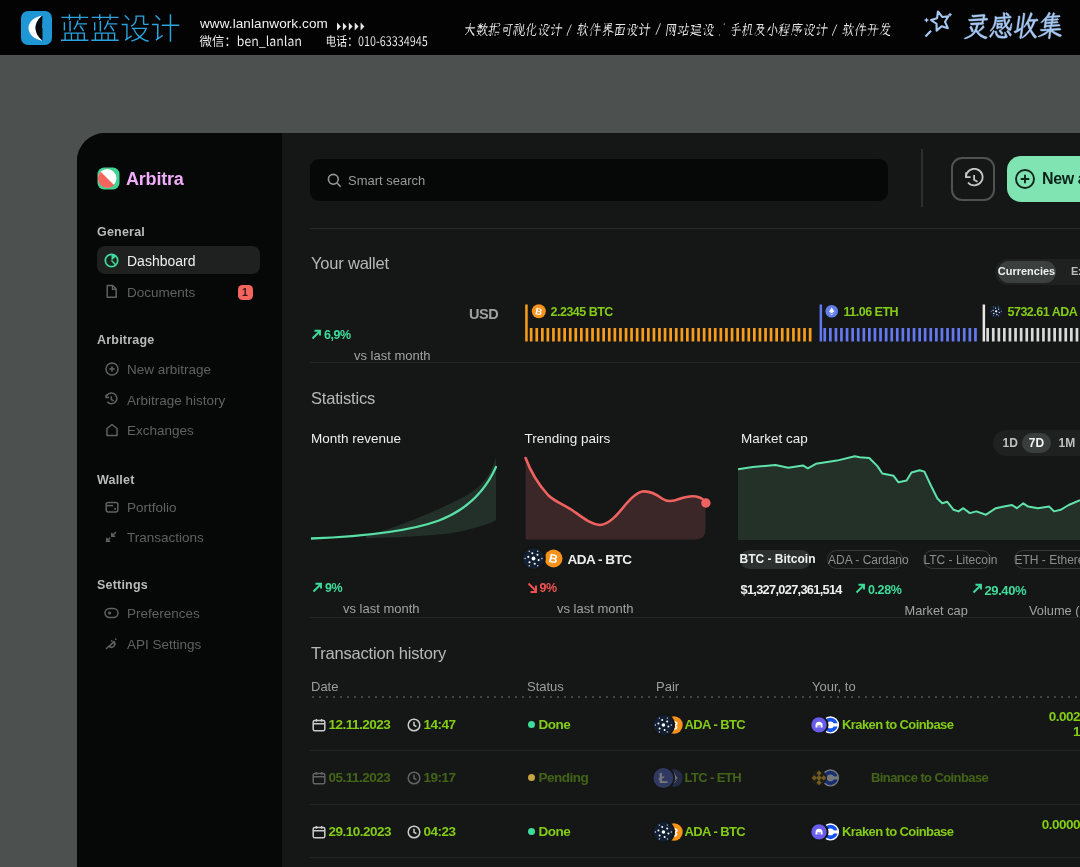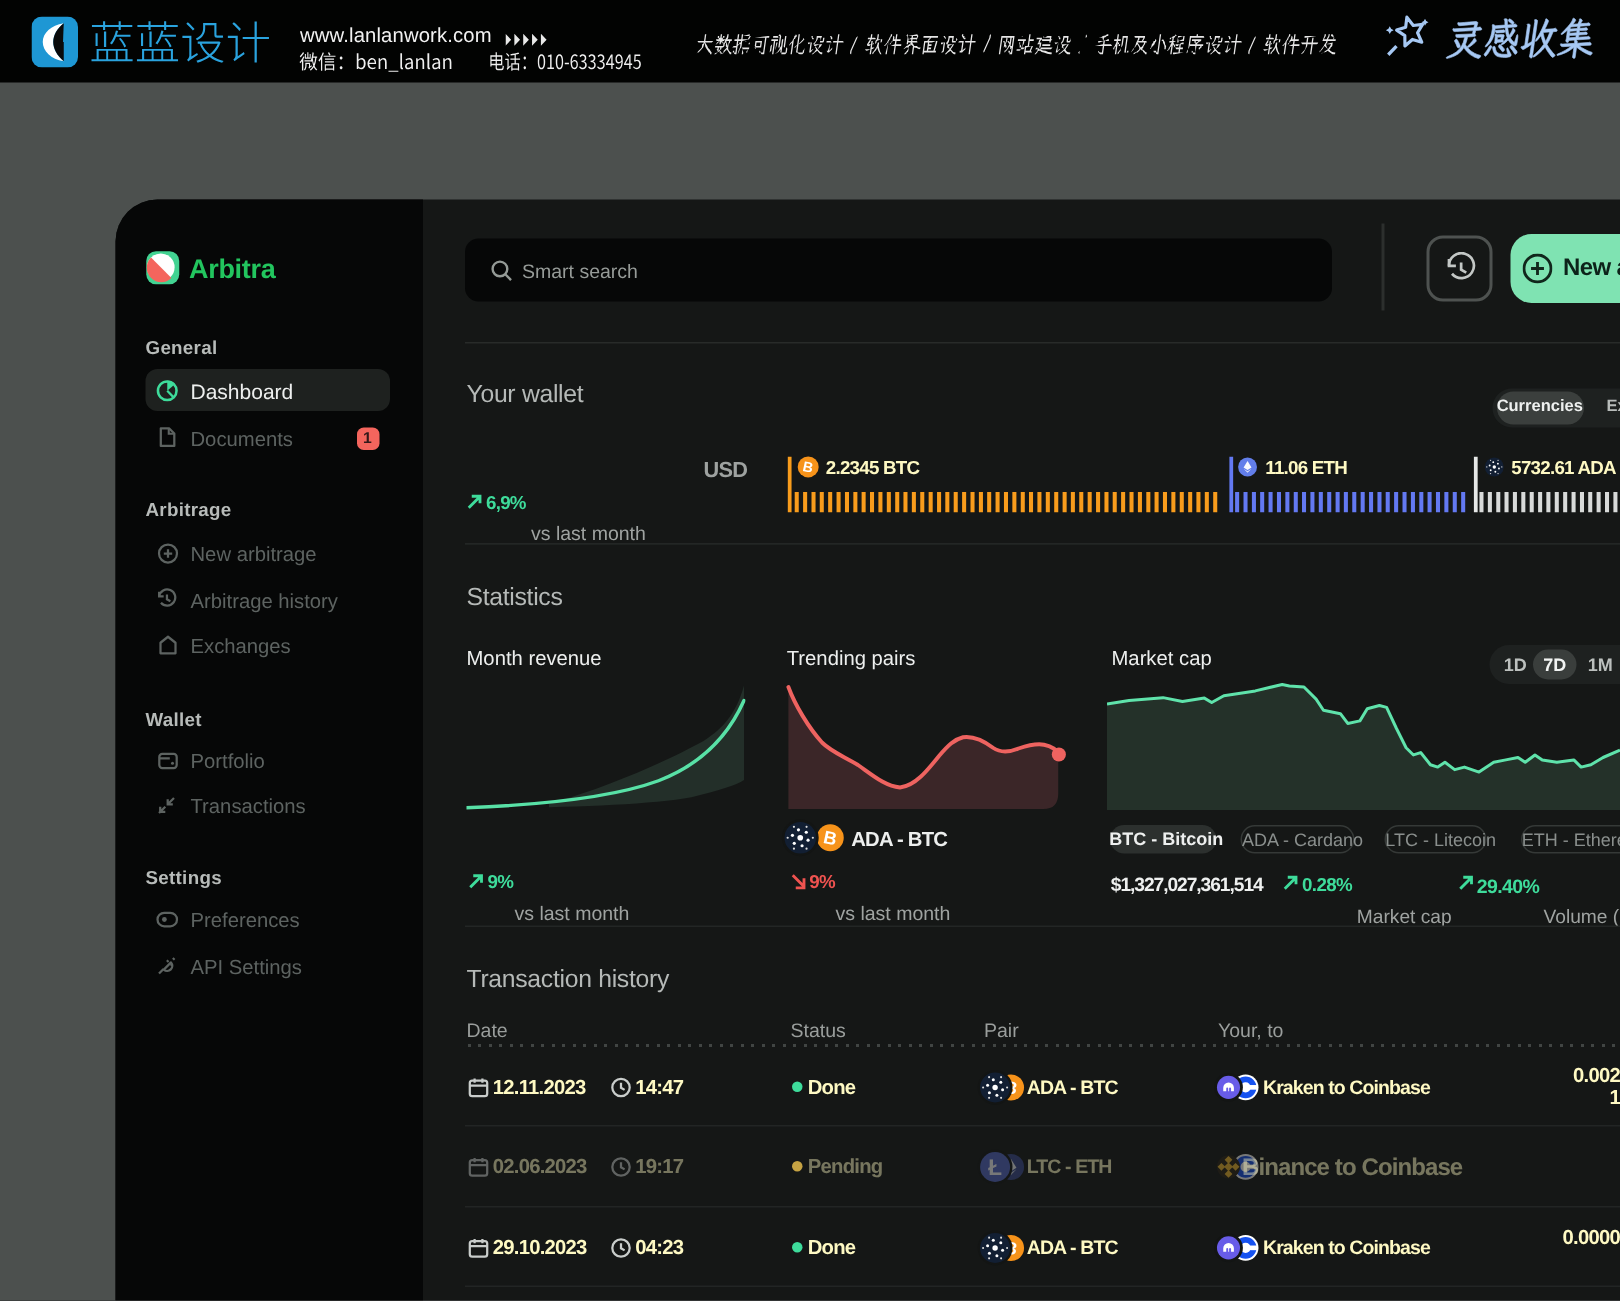--- a/index.html
+++ b/index.html
@@ -9,21 +9,21 @@
 #side { position:absolute; left:0; top:0; width:205px; height:734px; background:#060707; border-top-left-radius:28px; }
 .lbl { font-size:12.5px; font-weight:bold; color:#b7bbb9; letter-spacing:0.2px; }
 .mi { font-size:13.5px; color:#5d6361; }
 .hd { font-size:16.5px; color:#b5b9b7; letter-spacing:-0.2px; }
 .wt { color:#edefee; }
 .g { color:#3edc9b; font-weight:bold; }
 .r { color:#ef5350; font-weight:bold; }
 .gy { color:#9fa3a1;margin-top:20px; }
 .seg { position:absolute; background:#1e2120; border-radius:13px; }
 .dim { opacity:0.42; }
-.tc { font-size:13.5px; font-weight:bold; color:#fef9c3; letter-spacing:-0.5px; }
+.tc { font-size:13.5px; font-weight:bold; color:#84cc16; letter-spacing:-0.5px; }
 .th { font-size:13px; color:#9a9e9c; }
 </style></head><body>
 <div id="page">
 <div id="hdr">
   <svg style="position:absolute;left:20.5px;top:11px" width="31" height="34" viewBox="0 0 31 34">
         <rect width="31" height="34" rx="7" fill="#1e97d4"></rect>
 <path d="M21.5 4.5 C13 6 7.5 11 7.5 17 C7.5 23 13 28.5 21.5 29.8 C17 26 14.5 21.5 14.5 17 C14.5 12.5 17 8 21.5 4.5 Z" fill="#ffffff"></path>
 <path d="M21.5 4.5 C17 8 14.5 12.5 14.5 17 L21 17 Z" fill="#0a0a0a"></path>
 <path d="M14.5 17 C14.5 21.5 17 26 21.5 29.8 L21.5 17 Z" fill="#0a0a0a"></path>
       </svg>
@@ -65,21 +65,21 @@
         <clipPath id="lg">
           <rect x="0.5" y="0.5" width="22" height="22" rx="6.5"></rect>
         </clipPath>
       </defs>
 <rect x="0.5" y="0.5" width="22" height="22" rx="6.5" fill="#42d392"></rect>
 <g>
         <circle cx="10.2" cy="11.2" r="9.2" fill="#fff" clip-path="url(#lg)"></circle>
 <path d="M3.7 4.7 L17.3 18.3 A 9.2 9.2 0 0 1 3.7 4.7 Z" fill="#f4655d"></path>
       </g>
     </svg>
-<div class="abs" style="left:126px;top:169px;font-size:18px;font-weight:bold;color:#22c55e;letter-spacing:-0.2px">Arbitra</div>
+<div class="abs" style="left:126px;top:169px;font-size:18px;font-weight:bold;color:#f0abfc;letter-spacing:-0.2px">Arbitra</div>
 <div class="abs lbl" style="left:97px;top:225px">General</div>
 <div class="abs" style="left:97px;top:246px;width:163px;height:28px;background:#1e211f;border-radius:8px"></div>
 <svg style="position:absolute;left:104.3px;top:253px" width="15" height="15" viewBox="0 0 15 15">
       <circle cx="7.5" cy="7.5" r="6.2" fill="none" stroke="#3edc9b" stroke-width="1.7"></circle>
       <path d="M7.5 7.5 L7.5 0.8 A6.7 6.7 0 0 1 12.6 3.1 Z" fill="#3edc9b"></path>
       <path d="M7.5 7.5 L11.9 12.1" stroke="#3edc9b" stroke-width="1.5"></path>
     </svg>
 <div class="abs wt" style="left:127px;top:252.5px;font-size:14px">Dashboard</div>
 <svg style="position:absolute;left:104.3px;top:284px" width="15" height="15" viewBox="0 0 15 15">
       <path d="M3.2 1.5 h5.5 l3.5 3.5 v8.3 h-9 z" fill="none" stroke="#5d6361" stroke-width="1.5" stroke-linejoin="round"></path>
@@ -310,21 +310,21 @@
     </svg>
 <div class="abs tc" style="left:842px;top:716.5px;font-size:13px;letter-spacing:-0.6px">Kraken to Coinbase</div>
 <div class="abs tc" style="right:0px;top:709px">0.002</div>
 <div class="abs tc" style="right:0px;top:724px">1</div><g></g><div class="dim abs" style="left:0;top:0">
       <svg style="position:absolute;left:311.5px;top:770.5px" width="14" height="14" viewBox="0 0 14 14">
         <rect x="1.2" y="2.4" width="11.6" height="10.4" rx="1.6" fill="none" stroke="#c9cdcb" stroke-width="1.5"></rect>
         <path d="M1.2 5.8h11.6M4.4 1v2.8M9.6 1v2.8" stroke="#c9cdcb" stroke-width="1.5"></path>
       </svg>
     </div>
 <div class="abs dim"></div>
-<div class="abs tc dim" style="left:328.5px;top:769.5px">02.06.2023</div>
+<div class="abs tc dim" style="left:328.5px;top:769.5px">05.11.2023</div>
 <div class="dim abs" style="left:0;top:0">
       <svg style="position:absolute;left:406.5px;top:770.5px" width="14" height="14" viewBox="0 0 14 14">
         <circle cx="7" cy="7" r="5.8" fill="none" stroke="#c9cdcb" stroke-width="1.5"></circle>
         <path d="M7 3.8 v3.4 l2.4 1.4" fill="none" stroke="#c9cdcb" stroke-width="1.5"></path>
       </svg>
     </div>
 <div class="abs tc dim" style="left:423.5px;top:769.5px">19:17</div>
 <div class="abs" style="left:527.5px;top:774.0px;width:7px;height:7px;border-radius:50%;background:#f3c74f;opacity:0.8"></div><div class="abs tc dim" style="left:538.5px;top:769.5px">Pending</div>
 <svg class="abs dim" style="left:650px;top:758.5px" width="120" height="38" viewBox="0 0 120 38">
       <circle cx="24" cy="19" r="8.7" fill="#3b4b8f"></circle>
@@ -339,21 +339,21 @@
       <circle cx="24.4" cy="18.9" r="8.6" fill="#fff"></circle>
       <circle cx="24.4" cy="18.9" r="5.332" fill="none" stroke="#1652f0" stroke-width="3.87"></circle>
       <rect x="26.549999999999997" y="17.352" width="6.02" height="3.0959999999999996" fill="#fff"></rect>
       <circle cx="13" cy="18.9" r="7.7" fill="#2b2417"></circle>
       <rect x="10.9056" y="16.8056" width="4.1888000000000005" height="4.1888000000000005" fill="#f3ba2f" transform="rotate(45 13 18.9)"></rect>
       <rect x="6.454999999999999" y="17.0674" width="3.6652" height="3.6652" fill="#f3ba2f" transform="rotate(45 8.2876 18.9)"></rect>
       <rect x="15.879800000000003" y="17.0674" width="3.6652" height="3.6652" fill="#f3ba2f" transform="rotate(45 17.712400000000002 18.9)"></rect>
       <rect x="11.1674" y="12.354999999999999" width="3.6652" height="3.6652" fill="#f3ba2f" transform="rotate(45 13 14.187599999999998)"></rect>
       <rect x="11.1674" y="21.7798" width="3.6652" height="3.6652" fill="#f3ba2f" transform="rotate(45 13 23.6124)"></rect>
     </svg>
-<div class="abs tc dim" style="left:828px;top:769.5px;font-size:16px;letter-spacing:-0.6px">Binance to Coinbase</div>
+<div class="abs tc dim" style="left:871px;top:769.5px;font-size:13px;letter-spacing:-0.6px">Binance to Coinbase</div>
 <g></g><svg style="position:absolute;left:311.5px;top:824.5px" width="14" height="14" viewBox="0 0 14 14">
       <rect x="1.2" y="2.4" width="11.6" height="10.4" rx="1.6" fill="none" stroke="#c9cdcb" stroke-width="1.5"></rect>
       <path d="M1.2 5.8h11.6M4.4 1v2.8M9.6 1v2.8" stroke="#c9cdcb" stroke-width="1.5"></path>
     </svg>
 <div class="abs"></div>
 <div class="abs tc" style="left:328.5px;top:823.5px">29.10.2023</div>
 <svg style="position:absolute;left:406.5px;top:824.5px" width="14" height="14" viewBox="0 0 14 14">
       <circle cx="7" cy="7" r="5.8" fill="none" stroke="#c9cdcb" stroke-width="1.5"></circle>
       <path d="M7 3.8 v3.4 l2.4 1.4" fill="none" stroke="#c9cdcb" stroke-width="1.5"></path>
     </svg>

